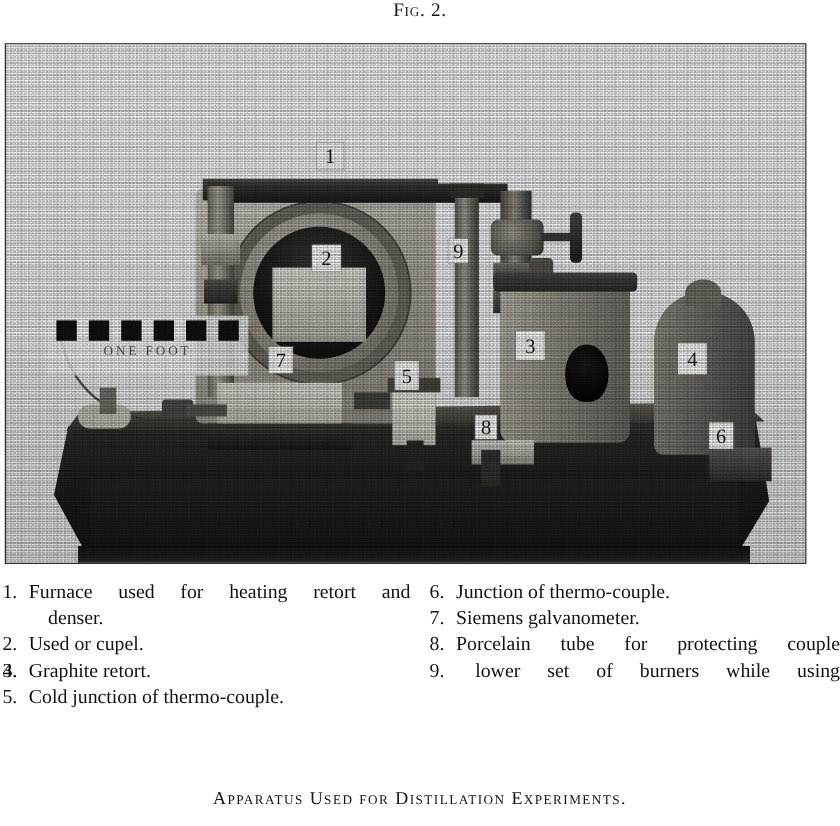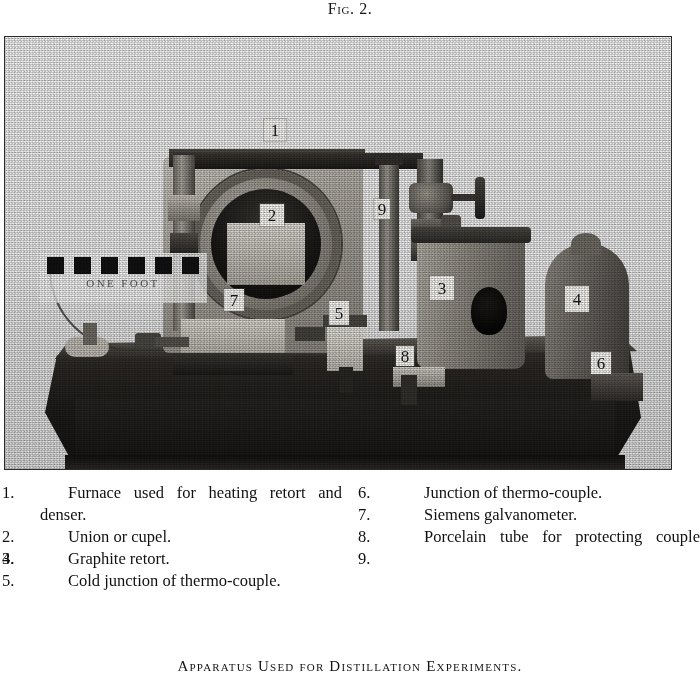--- a/index.html
+++ b/index.html
@@ -300,21 +300,21 @@
     border: 2px solid rgba(60,58,54,.85);
     border-right: none; border-top: none;
     border-radius: 0 0 0 120px;
     background: transparent;
     z-index: 15;
   }
 
   
   .scalebar {
     position: absolute;
-    left: 34px; top: 216px;
+    left: 34px; top: 226px;
     width: 168px; height: 50px;
     z-index: 30;
     background: rgba(238,238,238,.82);
   }
   .scale-ticks {
     position: absolute;
     left: 8px; top: 4px;
     width: 152px; height: 17px;
     display: flex;
     justify-content: space-between;
@@ -369,21 +369,21 @@
     position: relative;
     padding-left: 22px;
     margin-bottom: 0;
   }
   .legend-num {
     position: absolute;
     left: 0; top: 0;
     width: 20px;
     text-align: left;
   }
-  .legend-text { display: block; margin-left: 44px; }
+  .legend-text { display: block; }
   .legend-cont {
     display: block;
     padding-left: 16px;
   }
   .just { text-align: justify; text-align-last: justify; }
 
   
   .bottom-caption {
     position: absolute;
     left: 0; top: 658px;
@@ -485,21 +485,21 @@
 
 <div class="legend">
   <div class="legend-col left" id="legend-left">
       <div class="legend-item">
         <span class="legend-num">1.</span>
         <span class="legend-text just">Furnace used for heating retort and</span>
         <span class="legend-cont">denser.</span>
       </div>
       <div class="legend-item">
         <span class="legend-num">2.</span>
-        <span class="legend-text">Union or cupel.</span>
+        <span class="legend-text">Used or cupel.</span>
       </div>
       <div class="legend-item">
         <span class="legend-num">3.</span>
       </div>
       <div class="legend-item">
         <span class="legend-num">4.</span>
         <span class="legend-text">Graphite retort.</span>
       </div>
       <div class="legend-item">
         <span class="legend-num">5.</span>
@@ -514,17 +514,18 @@
       <div class="legend-item">
         <span class="legend-num">7.</span>
         <span class="legend-text">Siemens galvanometer.</span>
       </div>
       <div class="legend-item">
         <span class="legend-num">8.</span>
         <span class="legend-text just">Porcelain tube for protecting couple</span>
       </div>
       <div class="legend-item">
         <span class="legend-num">9.</span>
+        <span class="legend-cont just">lower set of burners while using</span>
       </div>
     </div>
 </div>
 
 <div class="bottom-caption">Apparatus Used for Distillation Experiments.</div>
 
 </body></html>

